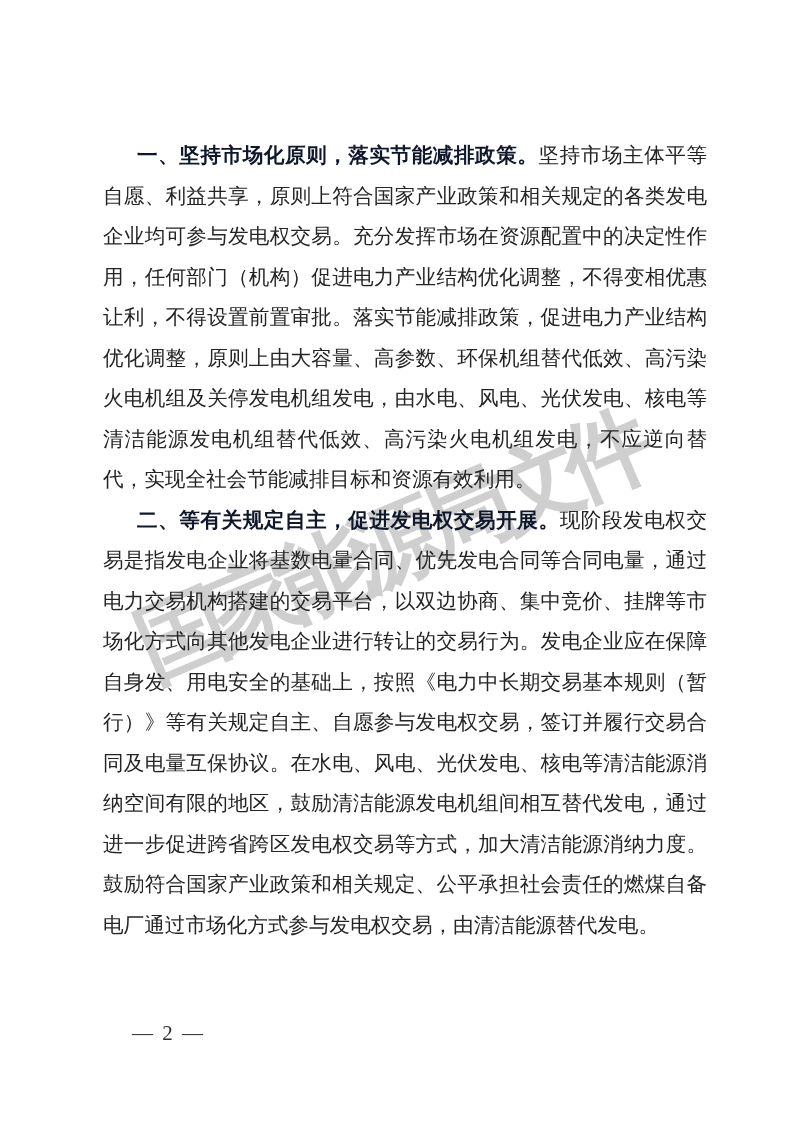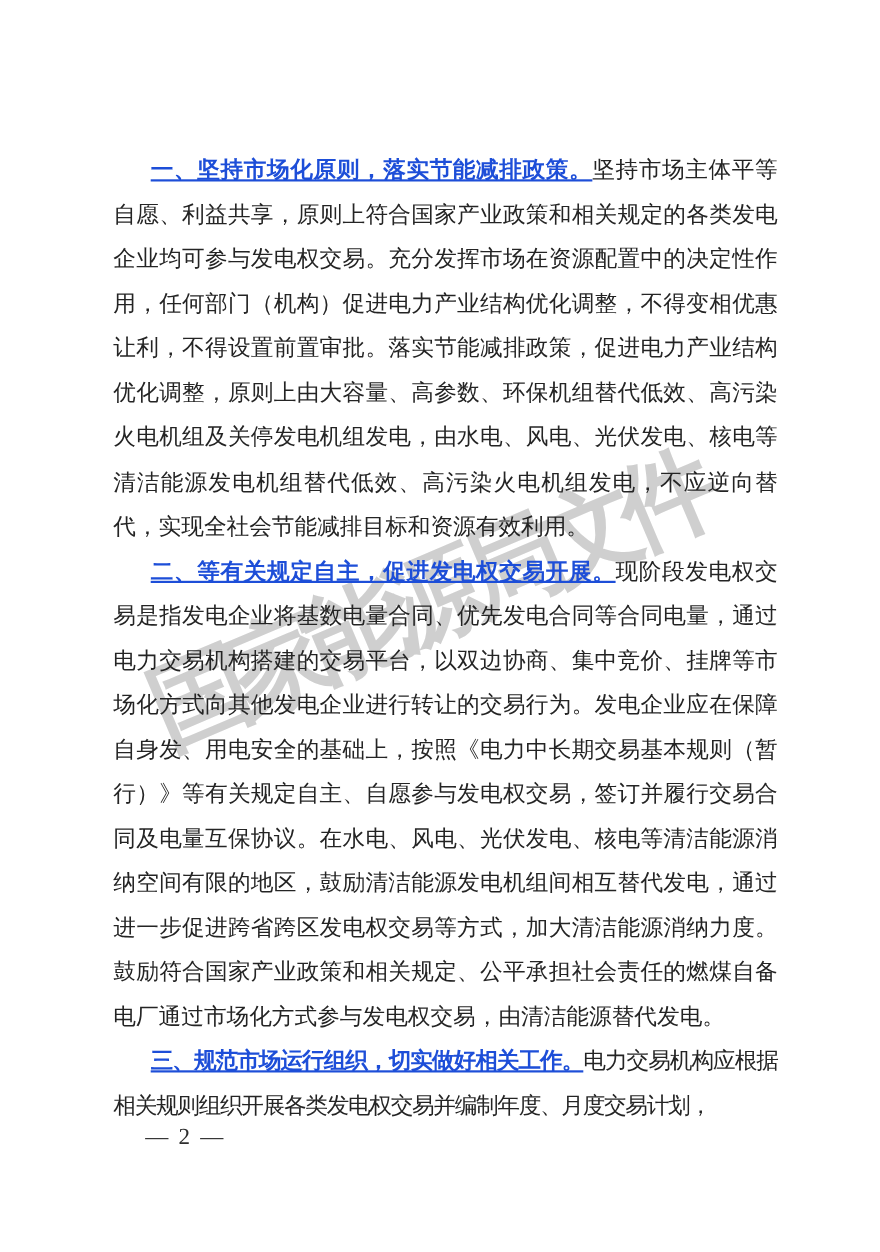--- a/index.html
+++ b/index.html
@@ -49,23 +49,22 @@
     text-justify: inter-character;
     text-indent: 34px;
     word-break: break-all;
   }
 
   
   .para.tight { letter-spacing: -1.2px; }
 
   .para .lead {
     font-weight: 700;
-    color: #1d4ed8;
+    color: #0f172a;
     font-family: "Liberation Sans", "DejaVu Sans", sans-serif;
-    text-decoration: underline;
   }
 
   .page-number {
     position: absolute;
     left: 132px;
     top: 1021px;
     z-index: 1;
     font-size: 21px;
     letter-spacing: 2px;
     color: #2e2e2e;
@@ -78,19 +77,18 @@
 <div class="page">
 
   <div class="watermark">国家能源局文件</div>
 
   <div class="content">
 
     <p class="para"><span class="lead">一、坚持市场化原则，落实节能减排政策。</span><span>坚持市场主体平等自愿、利益共享，原则上符合国家产业政策和相关规定的各类发电企业均可参与发电权交易。充分发挥市场在资源配置中的决定性作用，任何部门（机构）促进电力产业结构优化调整，不得变相优惠让利，不得设置前置审批。落实节能减排政策，促进电力产业结构优化调整，原则上由大容量、高参数、环保机组替代低效、高污染火电机组及关停发电机组发电，由水电、风电、光伏发电、核电等清洁能源发电机组替代低效、高污染火电机组发电，不应逆向替代，实现全社会节能减排目标和资源有效利用。</span></p>
 
     <p class="para"><span class="lead">二、等有关规定自主，促进发电权交易开展。</span><span>现阶段发电权交易是指发电企业将基数电量合同、优先发电合同等合同电量，通过电力交易机构搭建的交易平台，以双边协商、集中竞价、挂牌等市场化方式向其他发电企业进行转让的交易行为。发电企业应在保障自身发、用电安全的基础上，按照《电力中长期交易基本规则（暂行）》等有关规定自主、自愿参与发电权交易，签订并履行交易合同及电量互保协议。在水电、风电、光伏发电、核电等清洁能源消纳空间有限的地区，鼓励清洁能源发电机组间相互替代发电，通过进一步促进跨省跨区发电权交易等方式，加大清洁能源消纳力度。鼓励符合国家产业政策和相关规定、公平承担社会责任的燃煤自备电厂通过市场化方式参与发电权交易，由清洁能源替代发电。</span></p>
 
-    <p class="para tight"><span class="lead">三、规范市场运行组织，切实做好相关工作。</span><span>电力交易机构应根据相关规则组织开展各类发电权交易并编制年度、月度交易计划，</span></p>
 
   </div>
 
   <div class="page-number">— 2 —</div>
 
 </div>
 
 </body></html>

